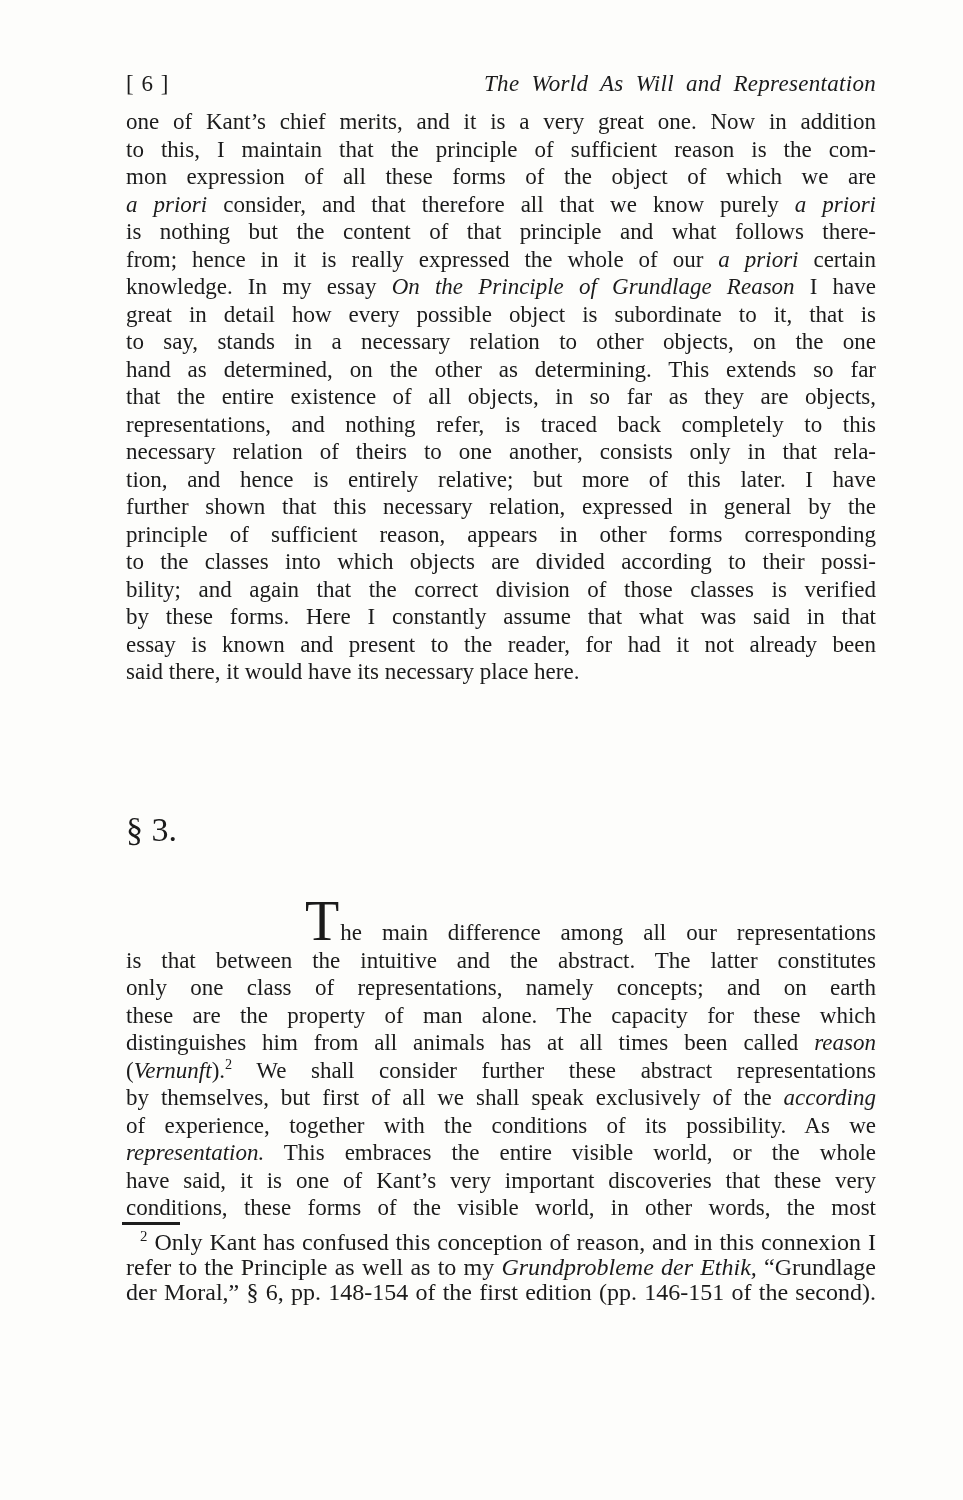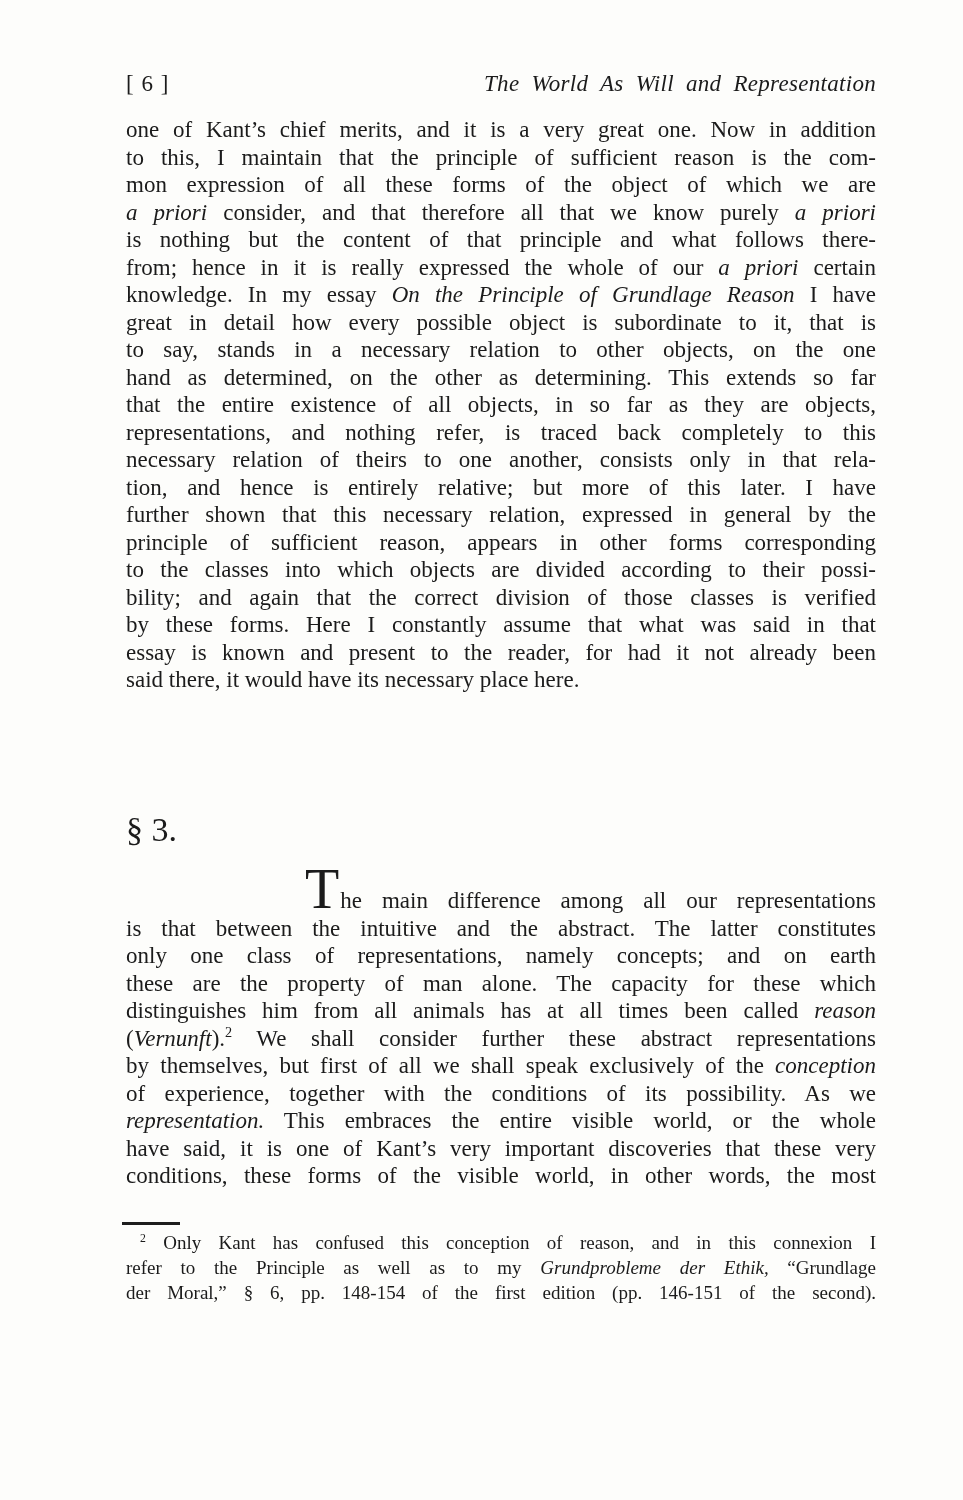--- a/index.html
+++ b/index.html
@@ -30,22 +30,22 @@
     word-spacing: 6px;
     letter-spacing: 0.3px;
   }
   .para {
     position: absolute;
     left: 126px;
     width: 750px;
     font-size: 23px;
     line-height: 27.5px;
   }
-  .para1 { top: 116px; }
-  .para2 { top: 876px; }
+  .para1 { top: 108px; }
+  .para2 { top: 908px; }
   .tline {
     text-align: justify;
     text-align-last: justify;
   }
   .tline.nojust { text-align-last: left; }
   .ind-deep { padding-left: 179px; }
   .ind-fn { padding-left: 14px; }
   .i { font-style: italic; }
   .sup {
     vertical-align: super;
@@ -70,21 +70,21 @@
     top: 1222px;
     width: 58px;
     height: 3px;
     background: #1d1d1d;
   }
   .footnote {
     position: absolute;
     left: 126px;
     width: 750px;
     top: 1230px;
-    font-size: 19px;
+    font-size: 24px;
     line-height: 25px;
   }
 </style>
 </head>
 <body>
 
 <div class="page">
 
   <div class="header">
     <span class="page-num">[ 6 ]</span>
@@ -117,21 +117,21 @@
 
   <div class="section-heading">§ 3.</div>
 
   <div class="para para2">
       <div class="tline ind-deep"><span class="dc">T</span><span>he main difference among all our representations</span></div>
       <div class="tline"><span>is that between the intuitive and the abstract. The latter constitutes</span></div>
       <div class="tline"><span>only one class of representations, namely concepts; and on earth</span></div>
       <div class="tline"><span>these are the property of man alone. The capacity for these which</span></div>
       <div class="tline"><span>distinguishes him from all animals has at all times been called </span><span class="i">reason</span></div>
       <div class="tline"><span>(</span><span class="i">Vernunft</span><span>).</span><span class="sup">2</span><span> We shall consider further these abstract representations</span></div>
-      <div class="tline"><span>by themselves, but first of all we shall speak exclusively of the </span><span class="i">conception</span></div>
+      <div class="tline"><span>by themselves, but first of all we shall speak exclusively of the </span><span class="i">according</span></div>
       <div class="tline"><span>of experience, together with the conditions of its possibility. As we</span></div>
       <div class="tline"><span class="i">representation.</span><span> This embraces the entire visible world, or the whole</span></div>
       <div class="tline"><span>have said, it is one of Kant’s very important discoveries that these very</span></div>
       <div class="tline"><span>conditions, these forms of the visible world, in other words, the most</span></div>
     </div>
 
   <div class="fn-rule"></div>
 
   <div class="footnote">
       <div class="tline ind-fn"><span class="sup">2</span><span> Only Kant has confused this conception of reason, and in this connexion I</span></div>

